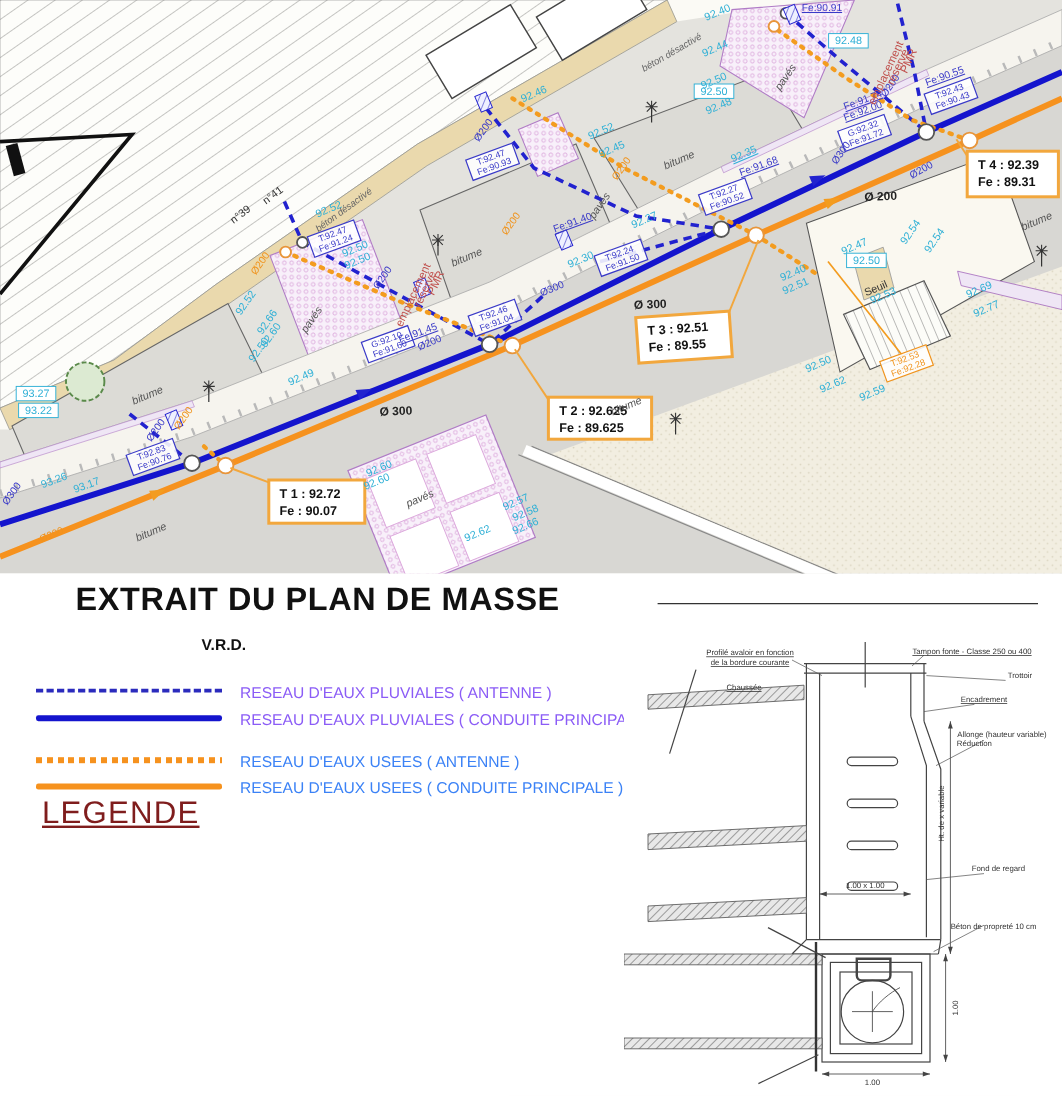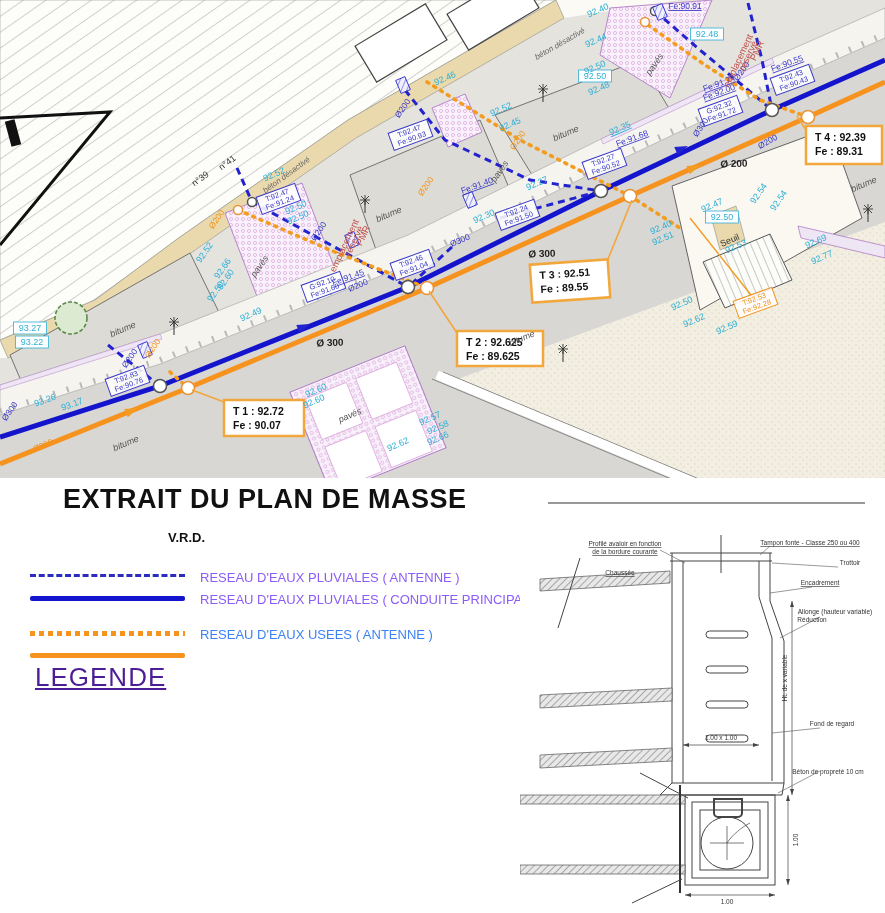--- a/index.html
+++ b/index.html
@@ -24,21 +24,21 @@
        }
   .leg-row{position:absolute;left:30px;height:14px;width:520px;}
   .leg-swatch{position:absolute;left:0;top:4px;width:155px;}
   .leg-label{position:absolute;left:170px;top:0;font-size:13px;white-space:nowrap;}
   .sw-bdash{border-top:3px dashed #2b2bbd;}
   .sw-bsolid{height:5px;background:#1414cd;border-radius:2px;}
   .sw-odot{height:5px;background:repeating-linear-gradient(90deg,#f6921e 0 5px,rgba(0,0,0,0) 5px 9px);}
   .sw-osolid{height:5px;background:#f6921e;border-radius:2px;}
   .t-blue{color:#8b5cf6;}
   .t-orange{color:#3b82f6;}
-  #legende{position:absolute;left:35px;top:184px;font-size:26px;color:#4c1d95;
+  #legende{position:absolute;left:35px;top:184px;font-size:26px;color:#7f1d1d;
            text-decoration:underline;letter-spacing:1px;}
   #detail-wrap{position:absolute;left:520px;top:483px;width:365px;height:430px;}
   .dt{fill:#333;font-size:6.5px;}
   #detail-title{font-size:12.5px;font-weight:bold;fill:#222;}
   #detail-scale{font-size:11px;fill:#222;}
 </style>
 </head>
 <body>
 
 <div id="page">
@@ -387,20 +387,21 @@
         <div class="leg-row" style="top: 114px;">
           <div class="leg-swatch sw-bsolid"></div>
           <div class="leg-label t-blue">RESEAU D'EAUX PLUVIALES ( CONDUITE PRINCIPALE )</div>
         </div>
         <div class="leg-row" style="top: 149px;">
           <div class="leg-swatch sw-odot"></div>
           <div class="leg-label t-orange">RESEAU D'EAUX USEES ( ANTENNE )</div>
         </div>
         <div class="leg-row" style="top: 171px;">
           <div class="leg-swatch sw-osolid"></div>
+          <div class="leg-label t-orange">RESEAU D'EAUX USEES ( CONDUITE PRINCIPALE )</div>
         </div>
       </div>
     <div id="legende">LEGENDE</div>
   </div>
 
   <div id="detail-wrap">
   <svg width="365" height="430" viewBox="0 0 365 430">
     <defs>
       <pattern id="pipeHatch" width="5" height="5" patternUnits="userSpaceOnUse" patternTransform="rotate(45)">
         <rect width="5" height="5" fill="#e8e8e8"></rect>

